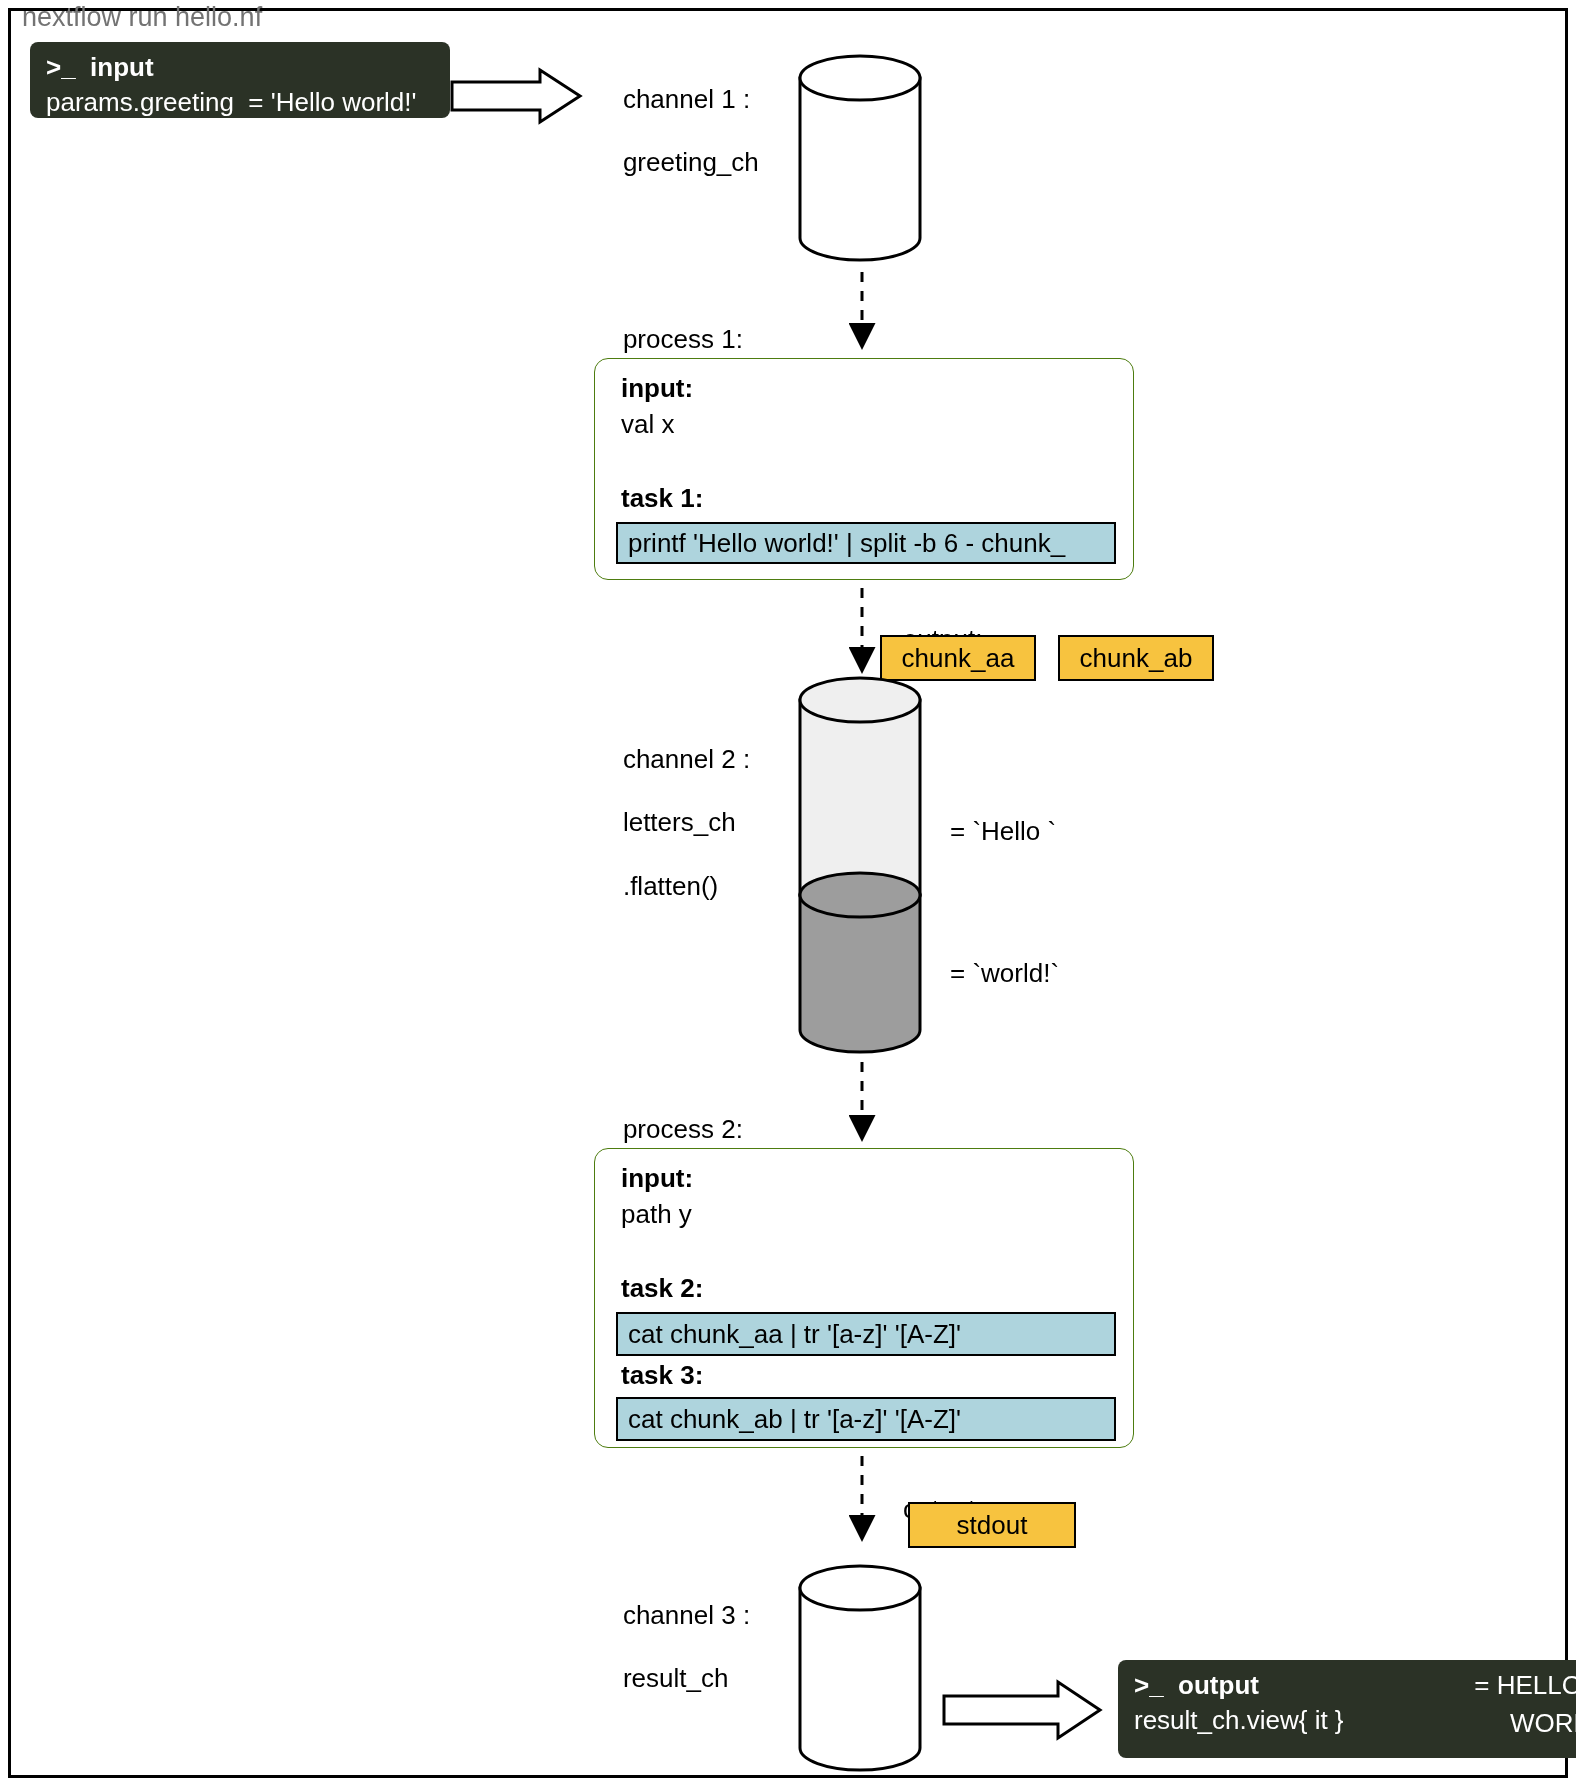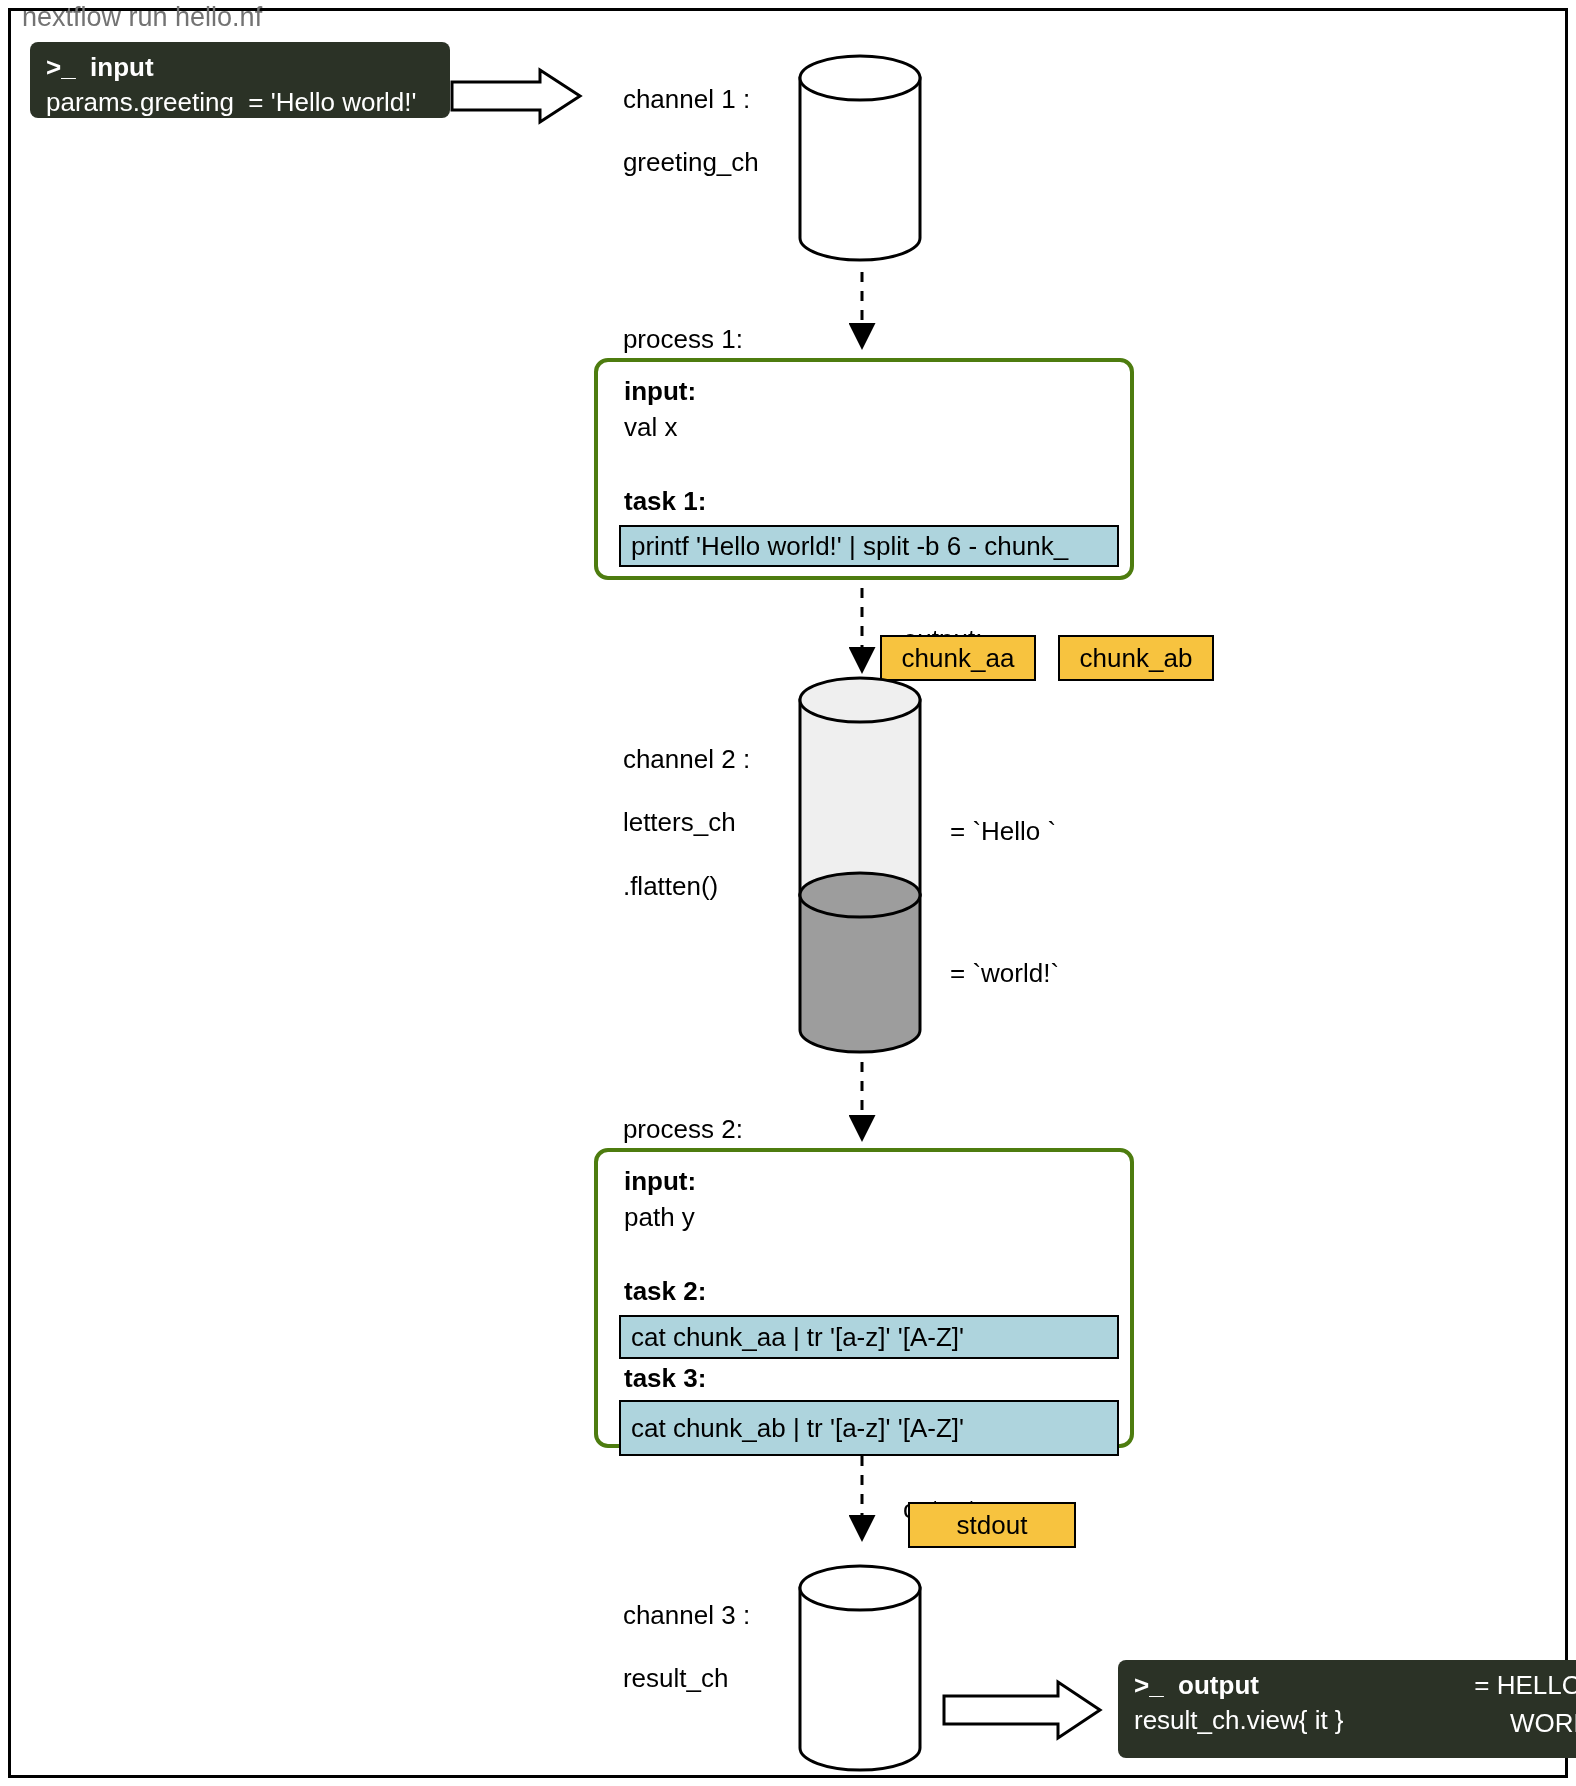--- a/index.html
+++ b/index.html
@@ -65,21 +65,21 @@
     font-size: 26px;
     color: #000;
     line-height: 1.22;
     white-space: pre;
   }
   .label b { font-weight: normal; }
 
   
   .process-box {
     position: absolute;
-    border: 4px solid #4d7c0f;
+    border: 1px solid #4d7c0f;
     border-radius: 14px;
     background: #fff;
     box-sizing: border-box;
   }
   .inner-label {
     position: absolute;
     font-size: 26px;
     white-space: pre;
   }
   .inner-label.bold { font-weight: bold; }
@@ -180,21 +180,21 @@
     <b>process 2:</b><br>
     <span>convertToUpper</span>
   </div>
 
   <div class="process-box" style="left:594px; top:1148px; width:540px; height:300px;">
     <div class="inner-label bold" style="left:26px; top:14px;">input:</div>
     <div class="inner-label" style="left:26px; top:50px;">path y</div>
     <div class="inner-label bold" style="left:26px; top:124px;">task 2:</div>
     <div class="task-box" style="left:21px; top:163px; width:500px; height:44px;">cat chunk_aa | tr '[a-z]' '[A-Z]'</div>
     <div class="inner-label bold" style="left:26px; top:211px;">task 3:</div>
-    <div class="task-box" style="left:21px; top:248px; width:500px; height:56px;">cat chunk_ab | tr '[a-z]' '[A-Z]'</div>
+    <div class="task-box" style="left:21px; top:248px; width:500px; height:44px;">cat chunk_ab | tr '[a-z]' '[A-Z]'</div>
   </div>
 
   <div class="label" style="left:874px; top:1462px;">
     <b>output:</b>
   </div>
   <div class="out-box" style="left:908px; top:1502px; width:168px; height:46px;">stdout</div>
 
   <div class="label" style="left:594px; top:1568px;">
     <b>channel 3 :</b><br>
     <span>result_ch</span>

